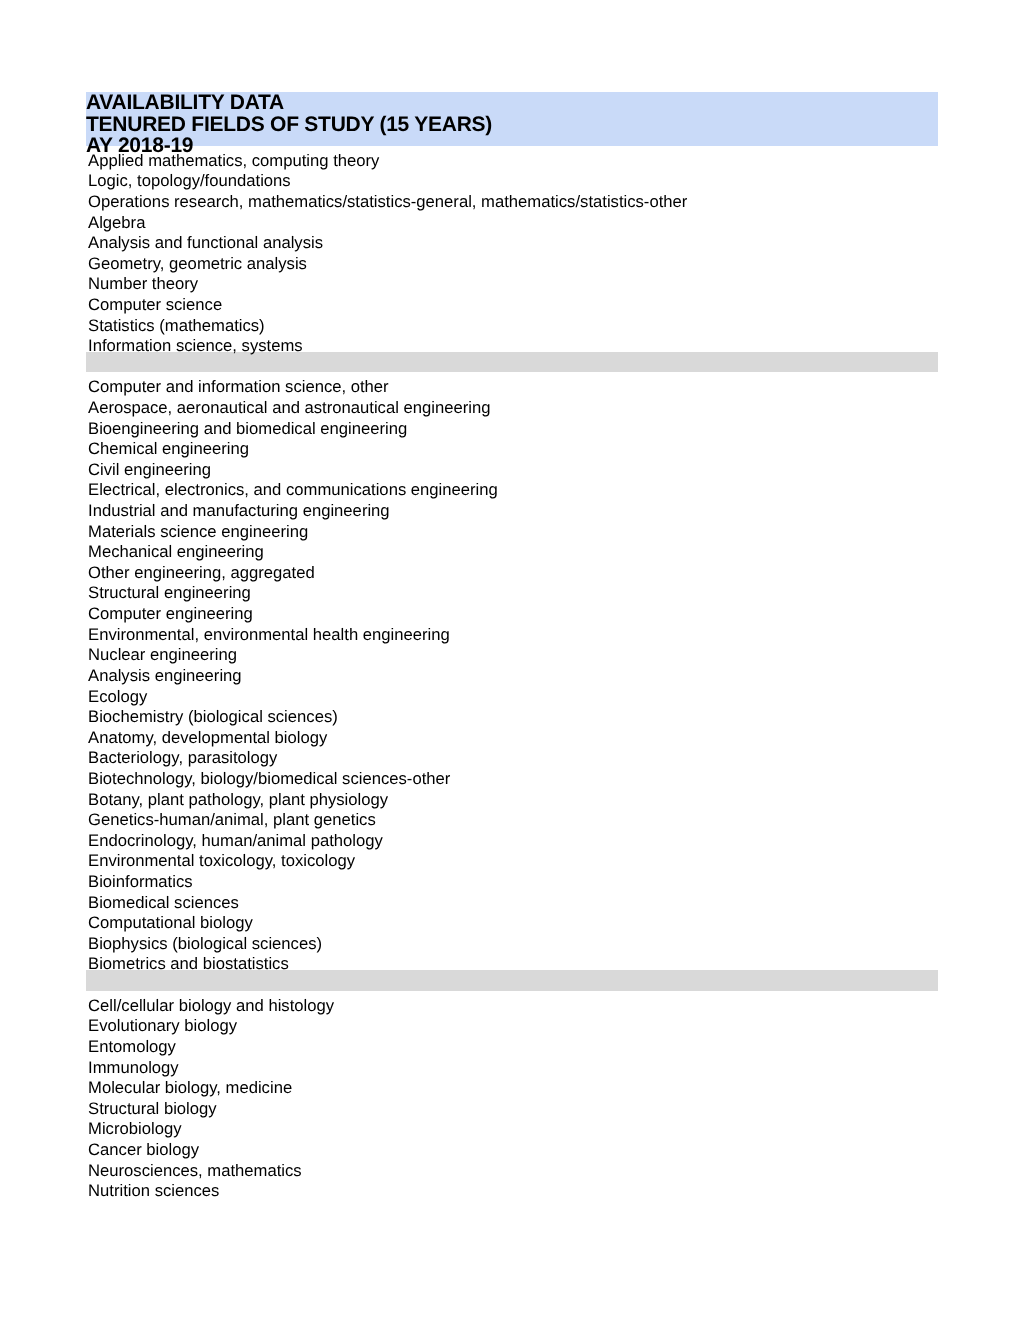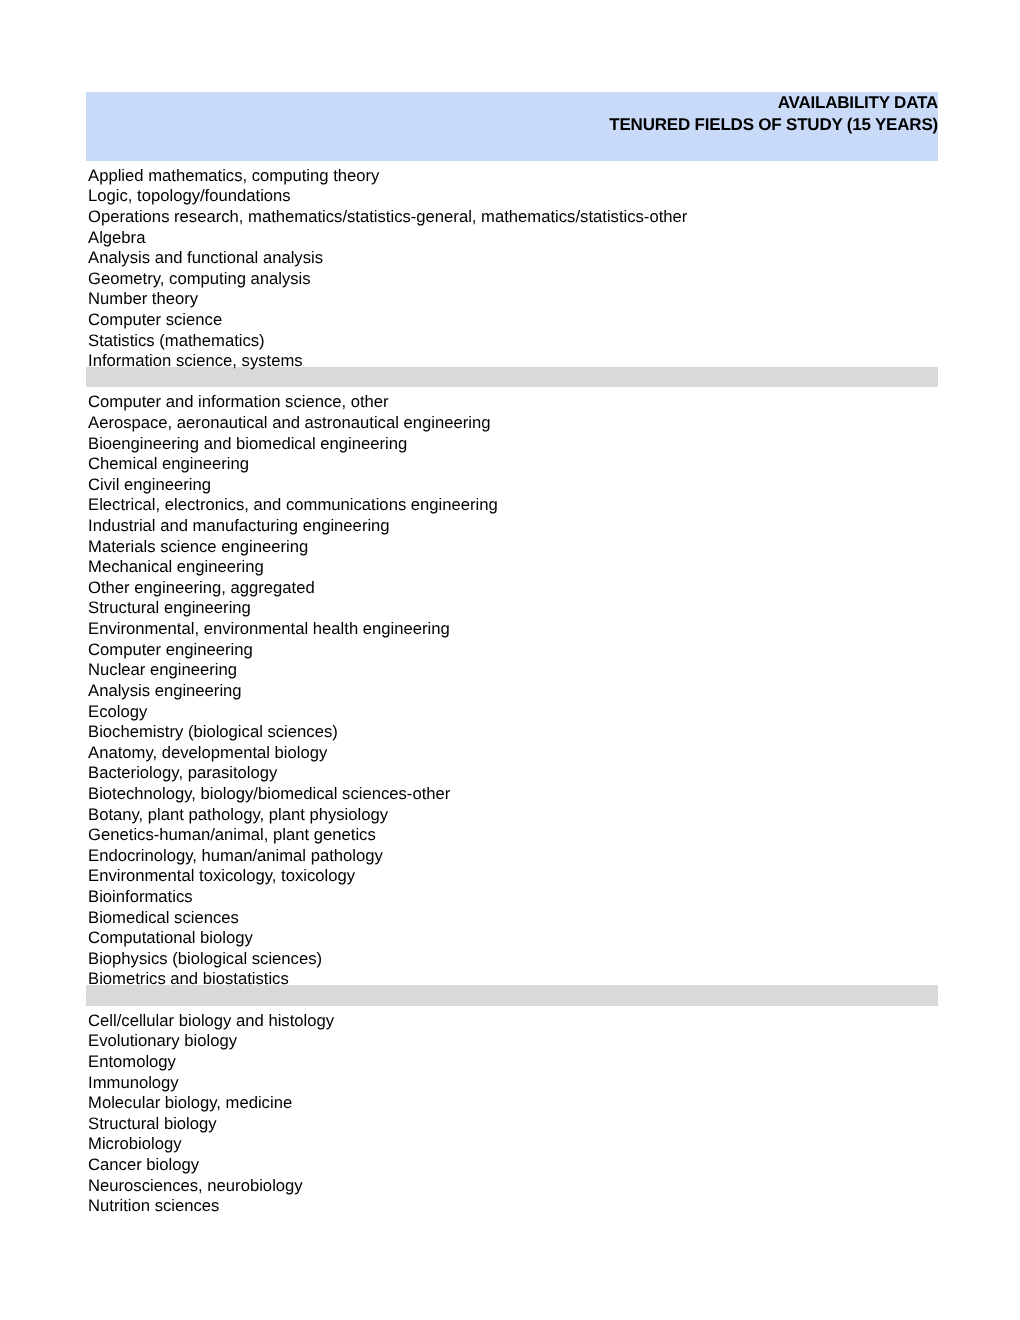--- a/index.html
+++ b/index.html
@@ -23,26 +23,26 @@
     transform:translateZ(0);
   }
   .table {
     position:absolute;
     left:86px;
     top:91.7px;
     width:852px;
   }
   .hdr {
     background:#c9daf8;
-    text-align:right;
+    text-align:left;
     font-weight:bold;
-    font-size:17px;
+    font-size:21px;
     letter-spacing:-0.012em;
     line-height:21.45px;
-    height:69px;
+    height:54px;
     overflow:visible;
   }
   .hdr-line {
     height:21.45px;
     position:relative;
     top:0.7px;
   }
   .group { display:block; }
   .row {
     height:20.62px;
@@ -64,50 +64,51 @@
   }
 </style>
 </head>
 <body>
 
 <div class="page">
   <div class="table">
    <div class="hdr">
     <div class="hdr-line">AVAILABILITY DATA</div>
     <div class="hdr-line">TENURED FIELDS OF STUDY (15 YEARS)</div>
+    <div class="hdr-line">AY 2018-19</div>
    </div>
    <div class="group">
     <div class="row"><span class="cell">Applied mathematics, computing theory</span></div>
     <div class="row"><span class="cell">Logic, topology/foundations</span></div>
     <div class="row"><span class="cell">Operations research, mathematics/statistics-general, mathematics/statistics-other</span></div>
     <div class="row"><span class="cell">Algebra</span></div>
     <div class="row"><span class="cell">Analysis and functional analysis</span></div>
-    <div class="row"><span class="cell">Geometry, computing analysis</span></div>
+    <div class="row"><span class="cell">Geometry, geometric analysis</span></div>
     <div class="row"><span class="cell">Number theory</span></div>
     <div class="row"><span class="cell">Computer science</span></div>
     <div class="row"><span class="cell">Statistics (mathematics)</span></div>
     <div class="row"><span class="cell">Information science, systems</span></div>
    </div>
    <div class="sep-row">
         <div class="sep-band"></div>
       </div>
    <div class="group">
     <div class="row"><span class="cell">Computer and information science, other</span></div>
     <div class="row"><span class="cell">Aerospace, aeronautical and astronautical engineering</span></div>
     <div class="row"><span class="cell">Bioengineering and biomedical engineering</span></div>
     <div class="row"><span class="cell">Chemical engineering</span></div>
     <div class="row"><span class="cell">Civil engineering</span></div>
     <div class="row"><span class="cell">Electrical, electronics, and communications engineering</span></div>
     <div class="row"><span class="cell">Industrial and manufacturing engineering</span></div>
     <div class="row"><span class="cell">Materials science engineering</span></div>
     <div class="row"><span class="cell">Mechanical engineering</span></div>
     <div class="row"><span class="cell">Other engineering, aggregated</span></div>
     <div class="row"><span class="cell">Structural engineering</span></div>
+    <div class="row"><span class="cell">Computer engineering</span></div>
     <div class="row"><span class="cell">Environmental, environmental health engineering</span></div>
-    <div class="row"><span class="cell">Computer engineering</span></div>
     <div class="row"><span class="cell">Nuclear engineering</span></div>
     <div class="row"><span class="cell">Analysis engineering</span></div>
     <div class="row"><span class="cell">Ecology</span></div>
     <div class="row"><span class="cell">Biochemistry (biological sciences)</span></div>
     <div class="row"><span class="cell">Anatomy, developmental biology</span></div>
     <div class="row"><span class="cell">Bacteriology, parasitology</span></div>
     <div class="row"><span class="cell">Biotechnology, biology/biomedical sciences-other</span></div>
     <div class="row"><span class="cell">Botany, plant pathology, plant physiology</span></div>
     <div class="row"><span class="cell">Genetics-human/animal, plant genetics</span></div>
     <div class="row"><span class="cell">Endocrinology, human/animal pathology</span></div>
@@ -123,17 +124,17 @@
       </div>
    <div class="group">
     <div class="row"><span class="cell">Cell/cellular biology and histology</span></div>
     <div class="row"><span class="cell">Evolutionary biology</span></div>
     <div class="row"><span class="cell">Entomology</span></div>
     <div class="row"><span class="cell">Immunology</span></div>
     <div class="row"><span class="cell">Molecular biology, medicine</span></div>
     <div class="row"><span class="cell">Structural biology</span></div>
     <div class="row"><span class="cell">Microbiology</span></div>
     <div class="row"><span class="cell">Cancer biology</span></div>
-    <div class="row"><span class="cell">Neurosciences, neurobiology</span></div>
+    <div class="row"><span class="cell">Neurosciences, mathematics</span></div>
     <div class="row"><span class="cell">Nutrition sciences</span></div>
    </div>
   </div>
 </div>
 
 </body></html>

